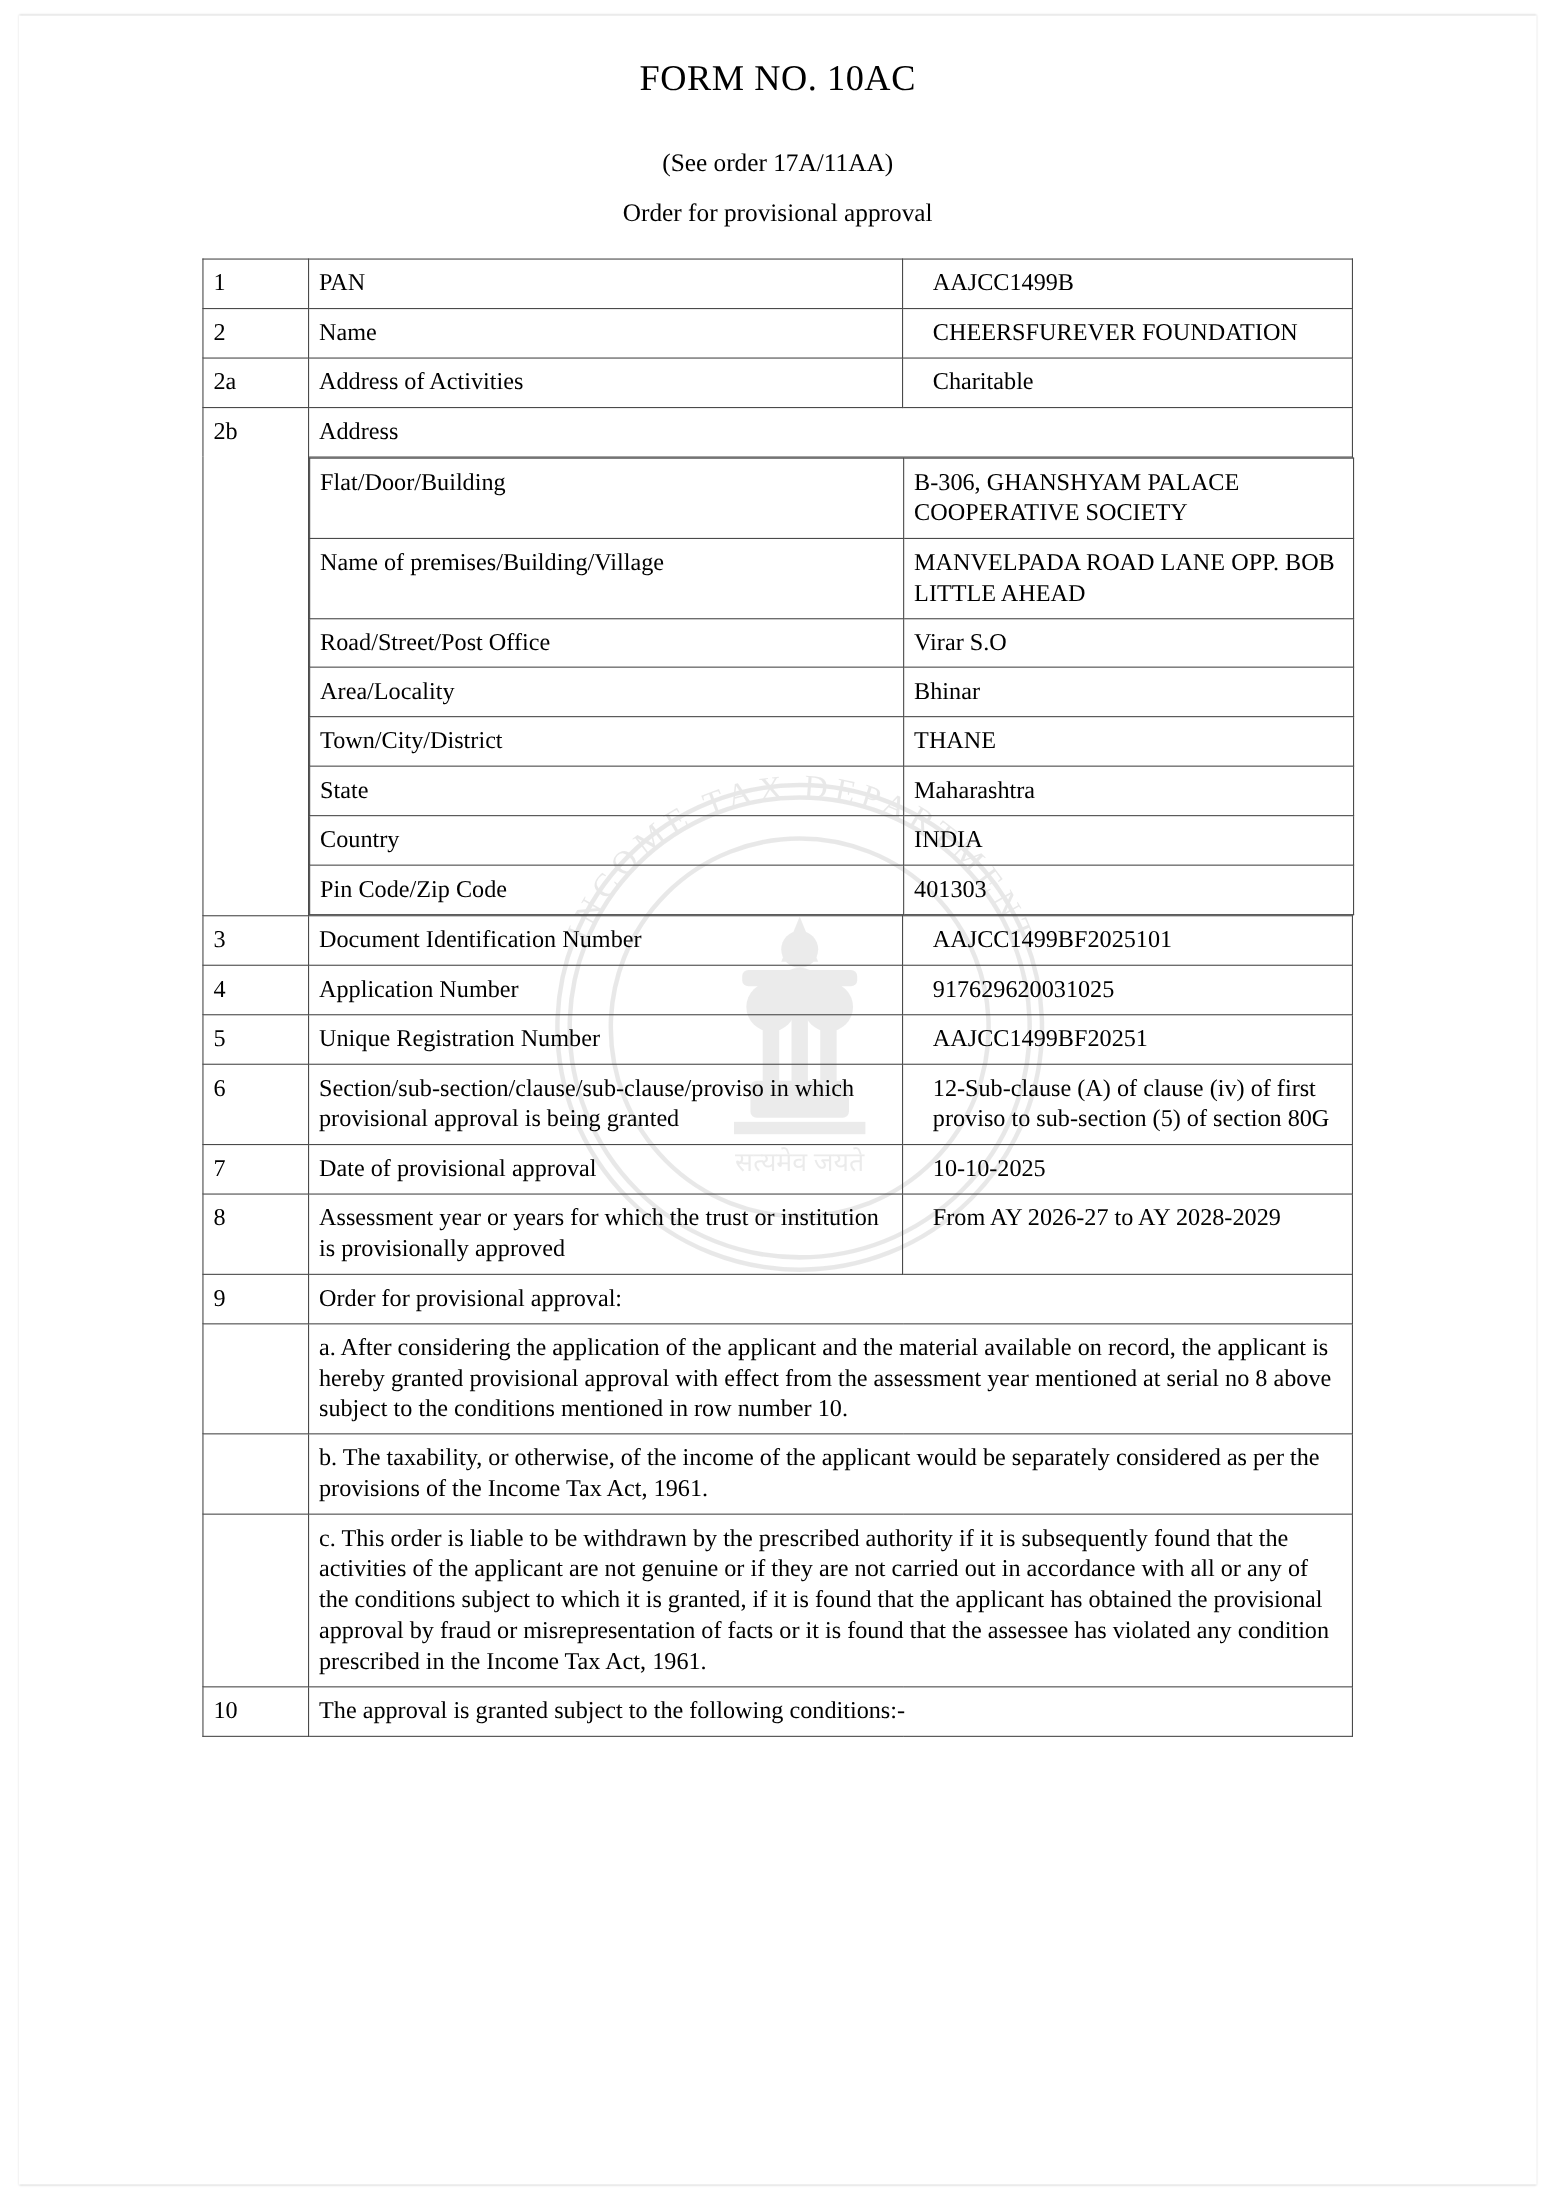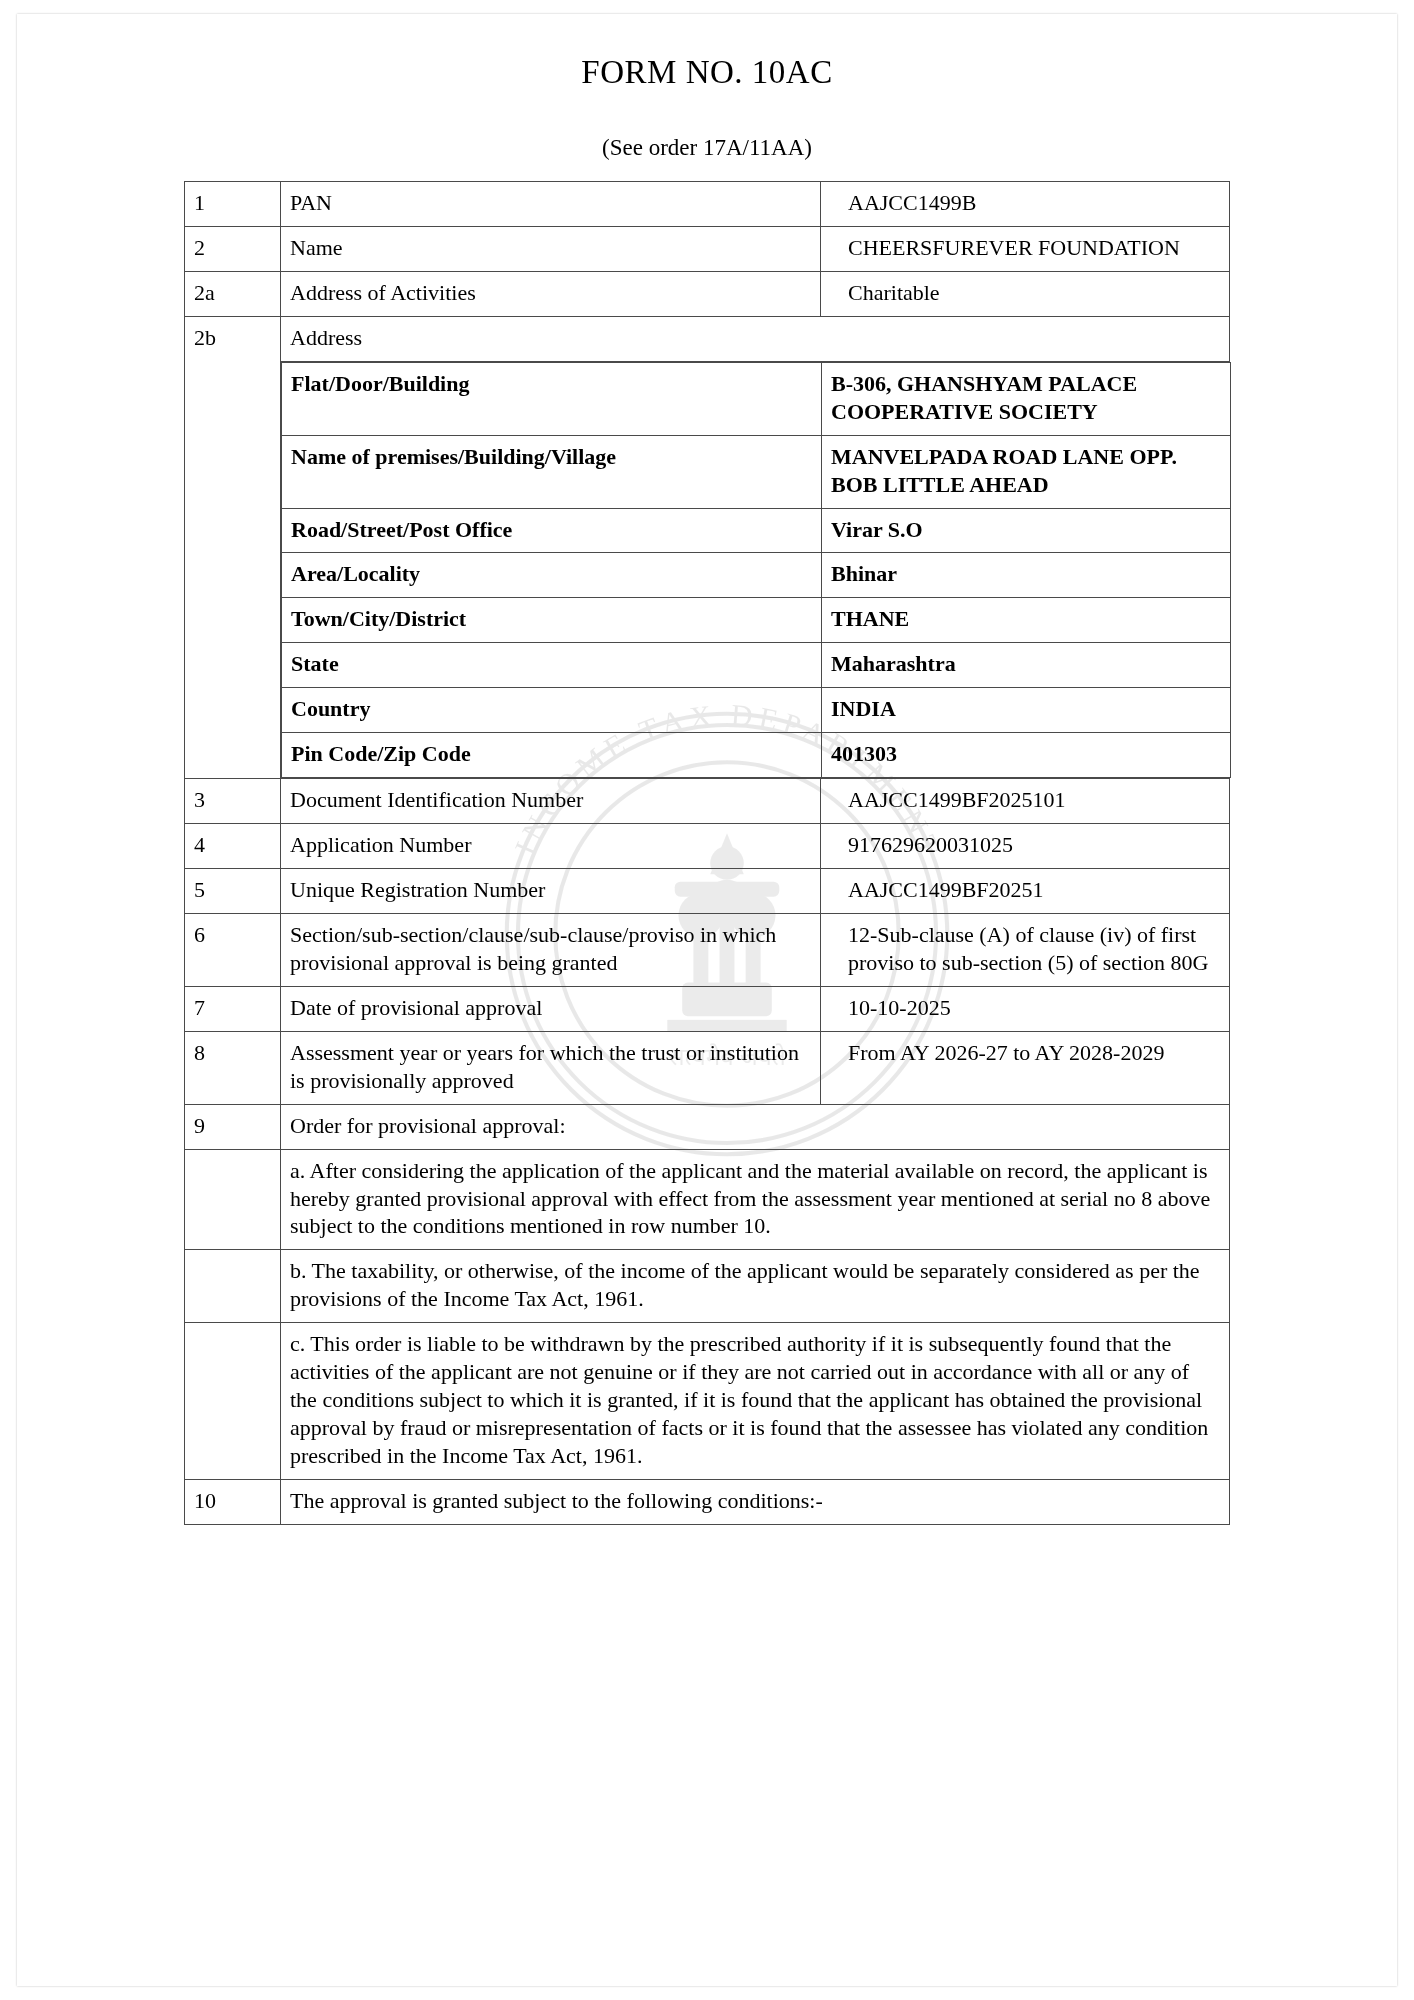--- a/index.html
+++ b/index.html
@@ -89,21 +89,20 @@
 
   td.sn     { text-align: left; }
   td.label  { text-align: left; margin-left: 21px; }
   td.value  { text-align: left; padding-left: 27px; }
 
   
   .addr-sub {
     width: 100%;
     border-collapse: collapse;
     table-layout: fixed;
-    font-weight: bold;
   }
   .addr-sub td {
     border: 1.4px solid #4a4a4a;
     padding: 7px 9px 9px 9px;
     font-size: 22px;
     line-height: 1.27;
     vertical-align: top;
   }
   .addr-lbl { width: 540px; }
   .addr-val { width: 409px; }
@@ -147,20 +146,21 @@
           <path d="M150 96 l9 22 h-18 z"></path>
           <circle cx="150" cy="112" r="9"></circle>
         </g>
         <text x="150" y="220" text-anchor="middle" font-size="13" fill="#888" font-family="Liberation Serif, serif">सत्यमेव जयते</text>
       </svg>
     </div>
 
     <div class="doc-header">
       <div class="form-title">FORM NO. 10AC</div>
       <div class="rule-ref">(See order 17A/11AA)</div>
+      <div class="order-sub">Order for provisional approval</div>
     </div>
 
     <table class="form-table">
       <colgroup>
         <col class="col-sn">
           <col class="col-lbl">
           <col class="col-val">
       </colgroup>
       <tbody>
 

